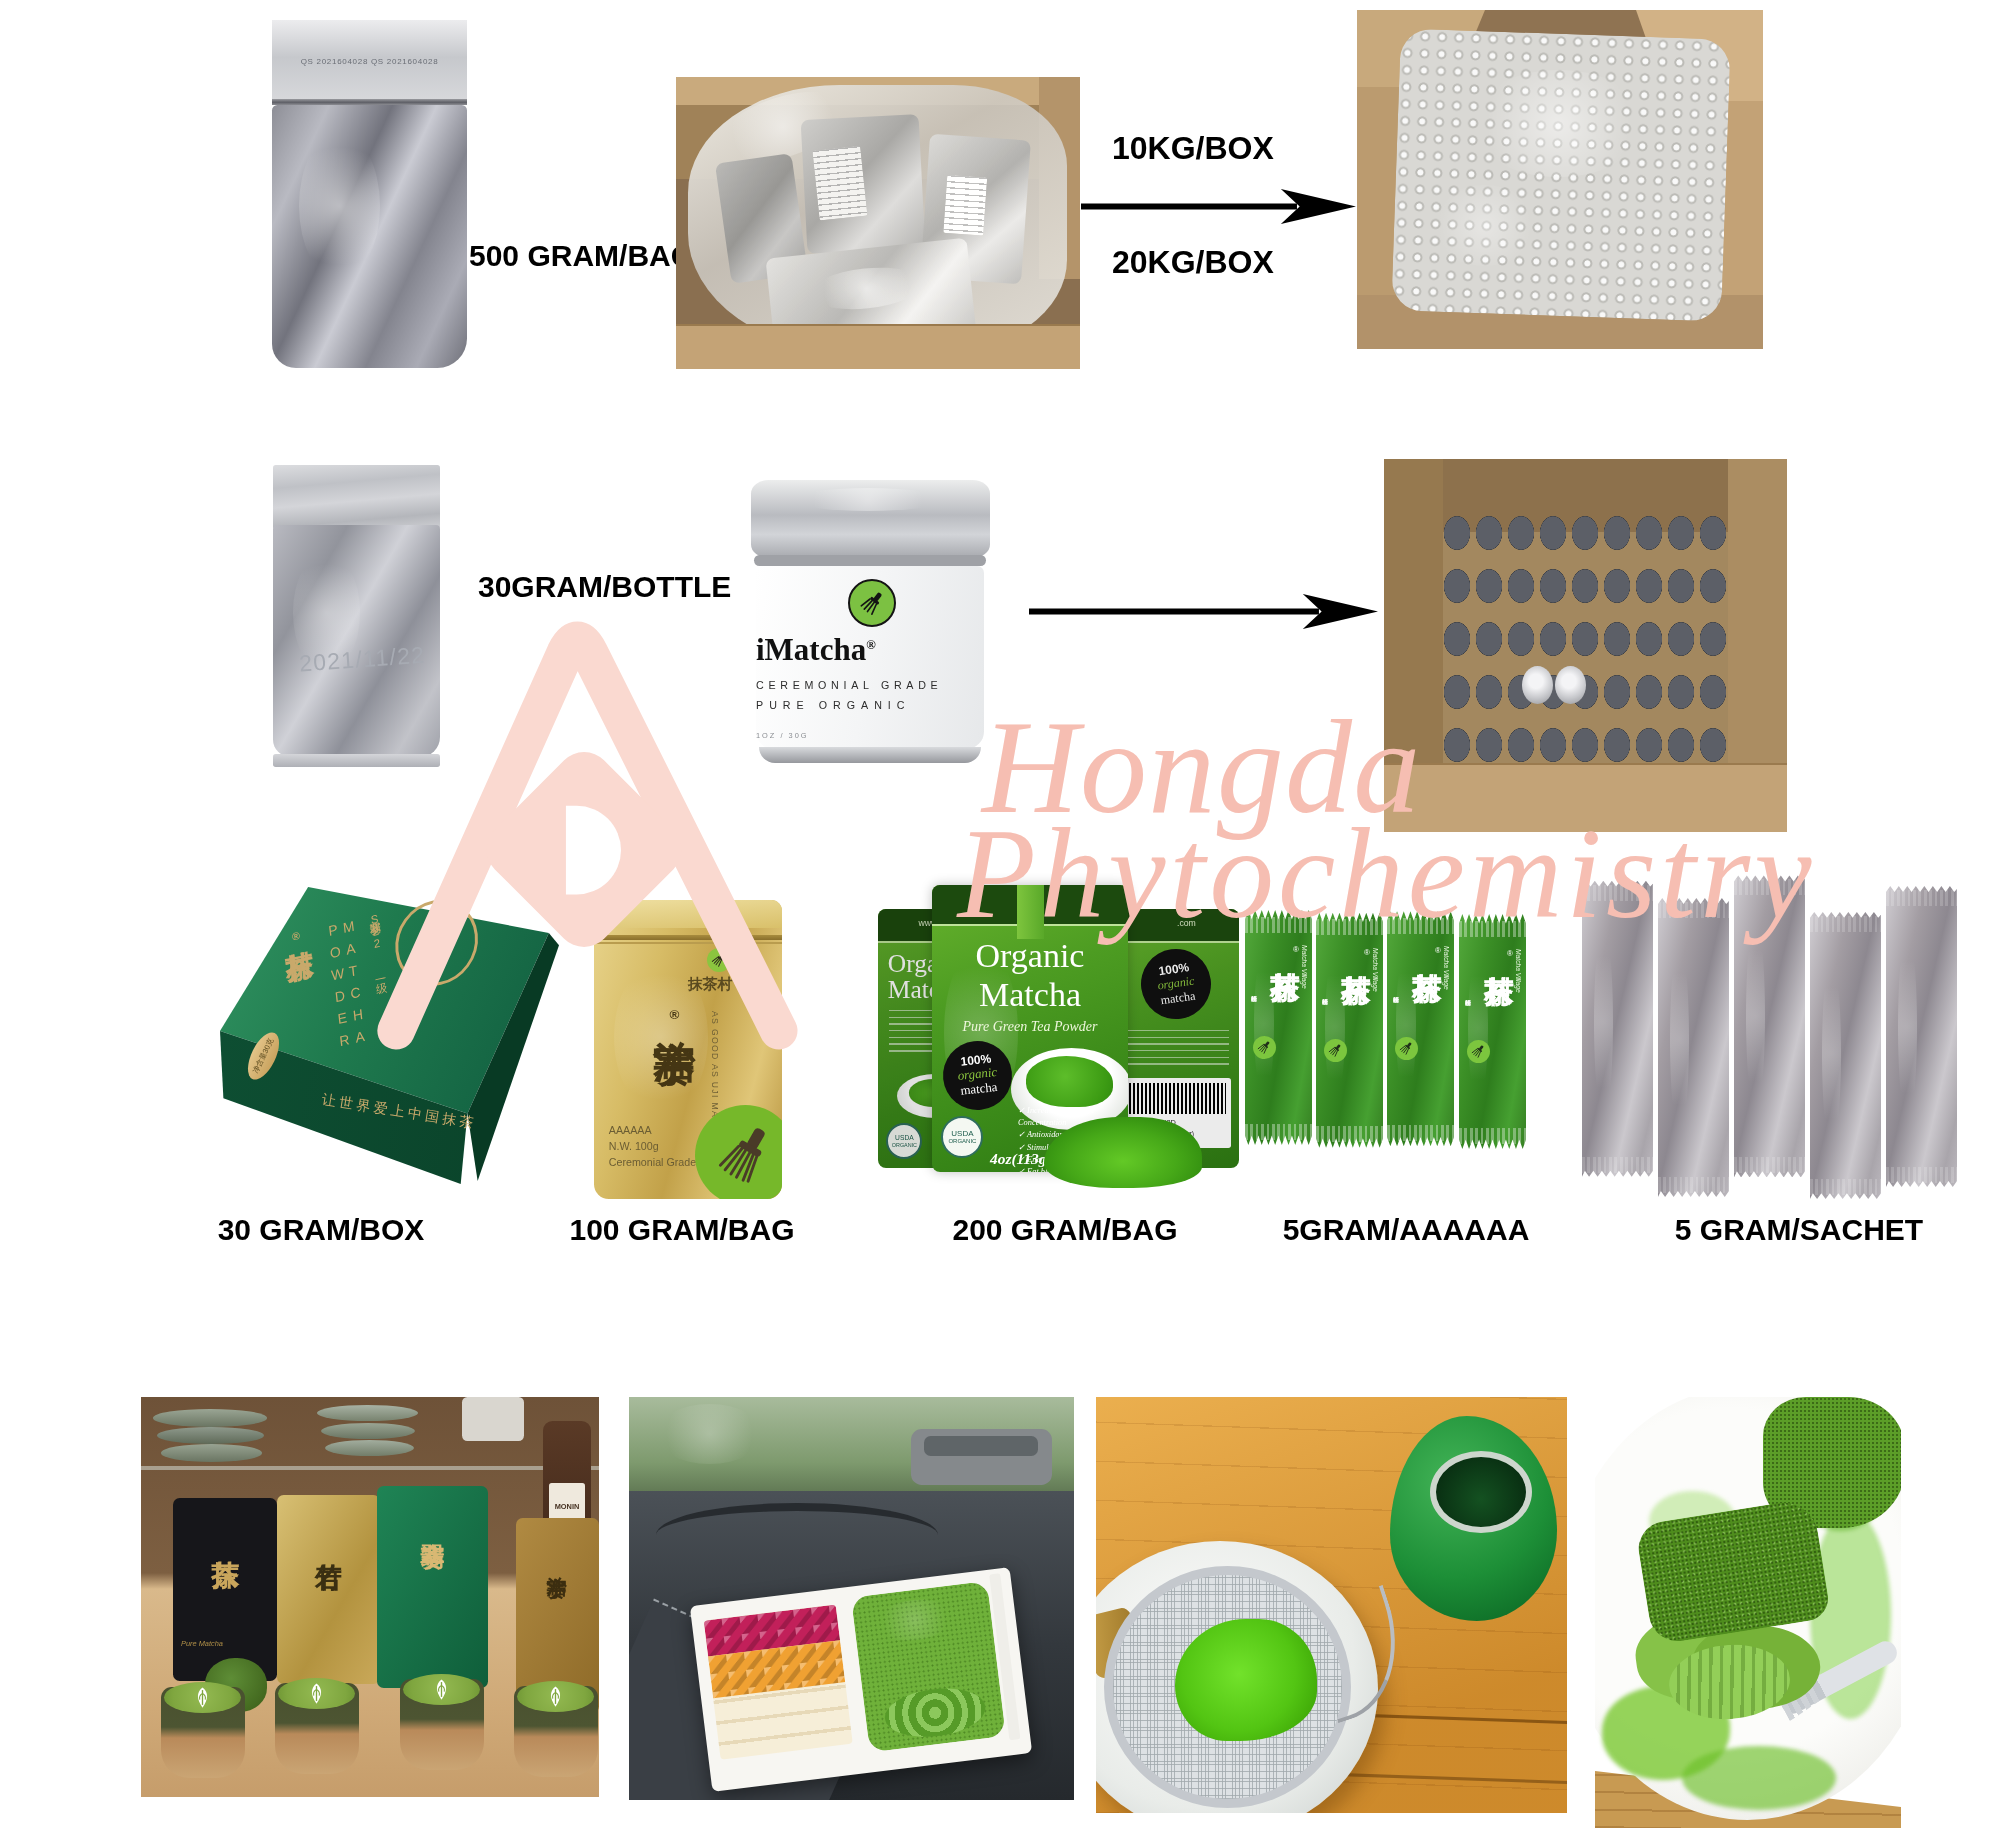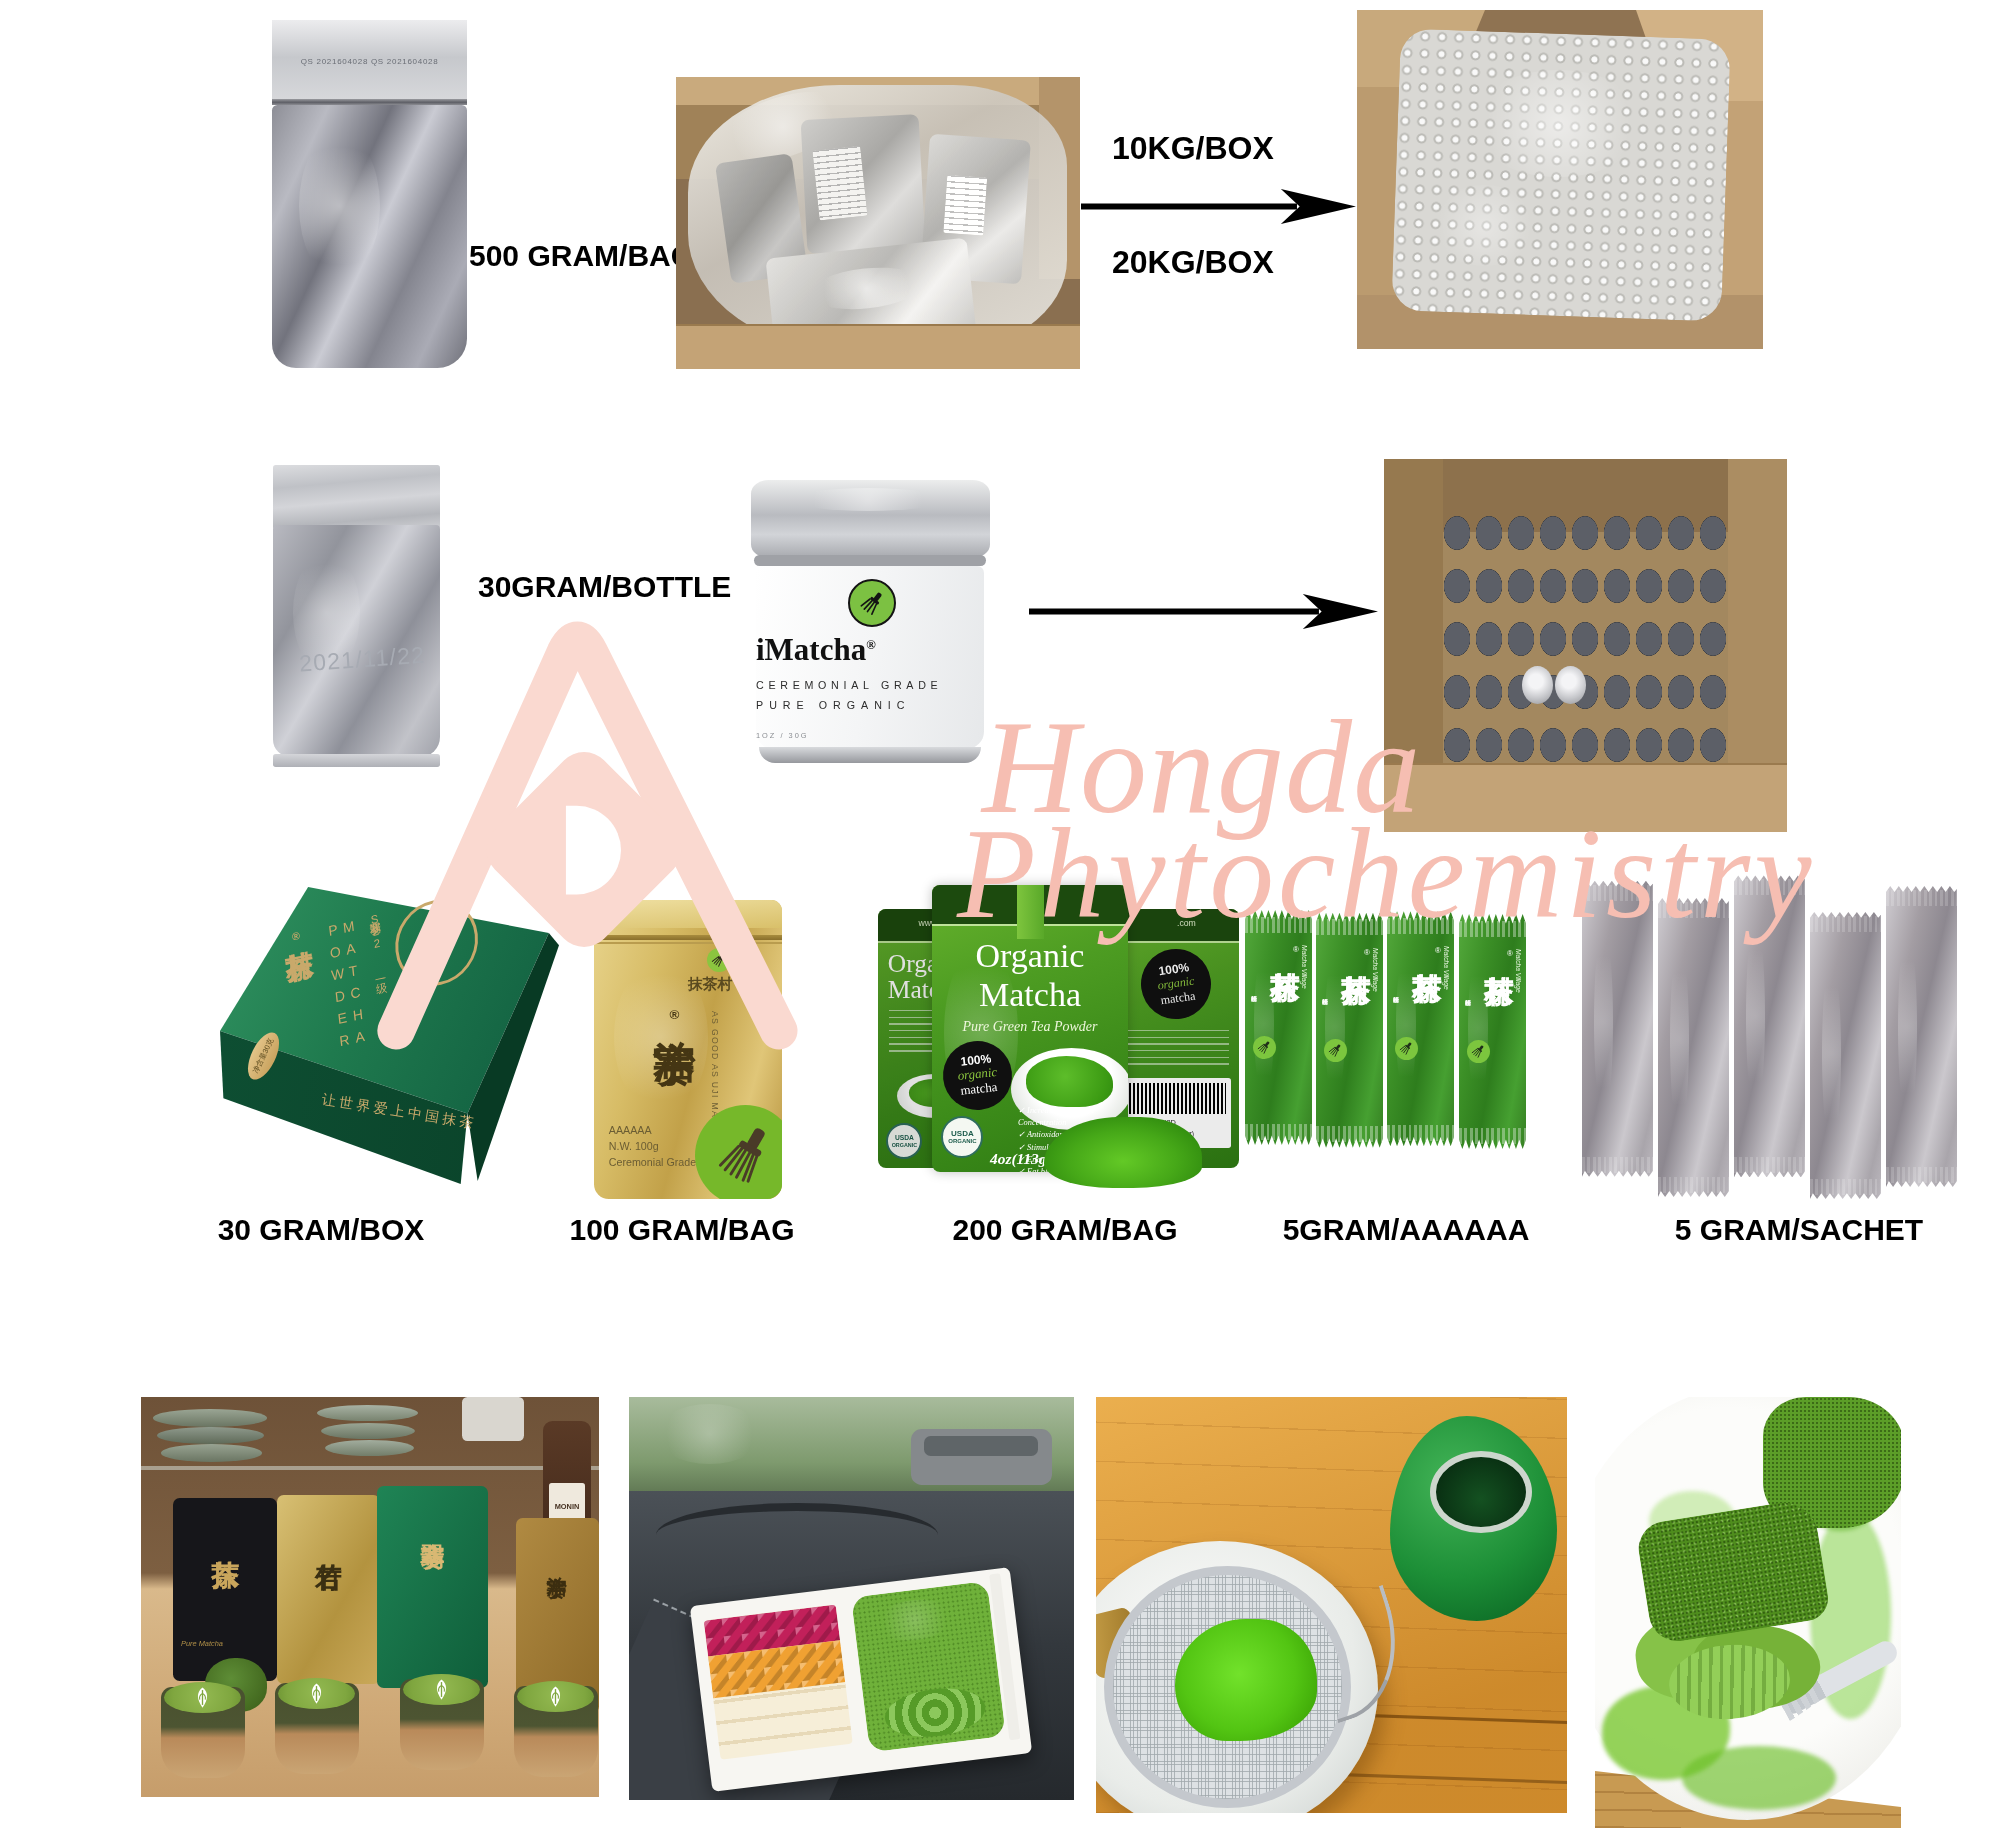--- a/index.html
+++ b/index.html
@@ -53,21 +53,21 @@
   .goldtxt{color:#c9a96b;}
   
   #goldbag{position:absolute;border-radius:10.7px 10.7px 14.8px 14.8px;overflow:hidden;
     background:linear-gradient(105deg,#e8d48c 0%,#d7bc66 30%,#c2a149 55%,#e0c678 78%,#b6923c 100%);}
   
   .obag{position:absolute;border-radius:8px;overflow:hidden;
     background:linear-gradient(160deg,#67b32d 0%,#4d9c22 35%,#3b8a19 70%,#2e7a13 100%);}
   .obag-topband{position:absolute;left:0;top:0;width:100%;height:39px;background:#1c4a0e;border-bottom:2px solid #bfe39a;}
   .roundel{position:absolute;border-radius:50%;background:#101010;color:#fff;text-align:center;}
   .usda{position:absolute;border-radius:50%;background:#f4f8f2;border:2px solid #2f6e5e;
-    color:#1d5c4c;text-align:center;font-weight:bold;}
+    color:#1d5c4c;text-align:center;font-weight:normal;}
   
   .gstick{position:absolute;width:67px;height:235px;
     clip-path:polygon(0% 4%,5% 0%,10% 4%,15% 0%,20% 4%,25% 0%,30% 4%,35% 0%,40% 4%,45% 0%,50% 4%,55% 0%,60% 4%,65% 0%,70% 4%,75% 0%,80% 4%,85% 0%,90% 4%,95% 0%,100% 4%,100% 96%,95% 100%,90% 96%,85% 100%,80% 96%,75% 100%,70% 96%,65% 100%,60% 96%,55% 100%,50% 96%,45% 100%,40% 96%,35% 100%,30% 96%,25% 100%,20% 96%,15% 100%,10% 96%,5% 100%,0% 96%);
     background:linear-gradient(100deg,#54a93c 0%,#3c9027 30%,#2e7d1d 55%,#46a031 80%,#357f22 100%);}
   .crimp{position:absolute;left:0;width:100%;height:16px;
     background:repeating-linear-gradient(90deg,rgba(255,255,255,.35) 0 2.7px,transparent 2.7px 5.4px);}
   .sstick{position:absolute;width:71px;
     clip-path:polygon(0% 2%,6% 0%,12% 2%,18% 0%,24% 2%,30% 0%,36% 2%,42% 0%,48% 2%,54% 0%,60% 2%,66% 0%,72% 2%,78% 0%,84% 2%,90% 0%,96% 2%,100% 1%,100% 98%,94% 100%,88% 98%,82% 100%,76% 98%,70% 100%,64% 98%,58% 100%,52% 98%,46% 100%,40% 98%,34% 100%,28% 98%,22% 100%,16% 98%,10% 100%,4% 98%,0% 100%);
     background:linear-gradient(103deg,#d0cdd2 0%,#a39da3 28%,#8d8890 48%,#cbc8cd 72%,#a9a5ab 88%,#bcb8be 100%);}
   

